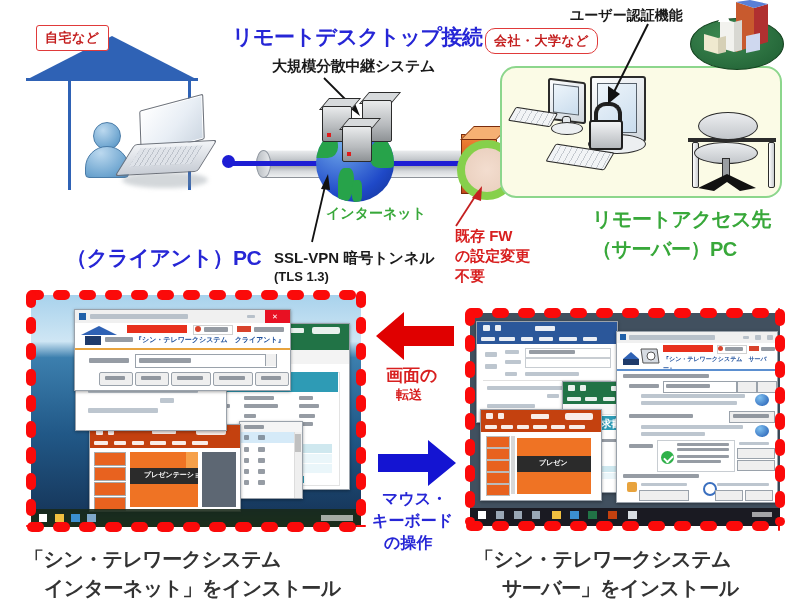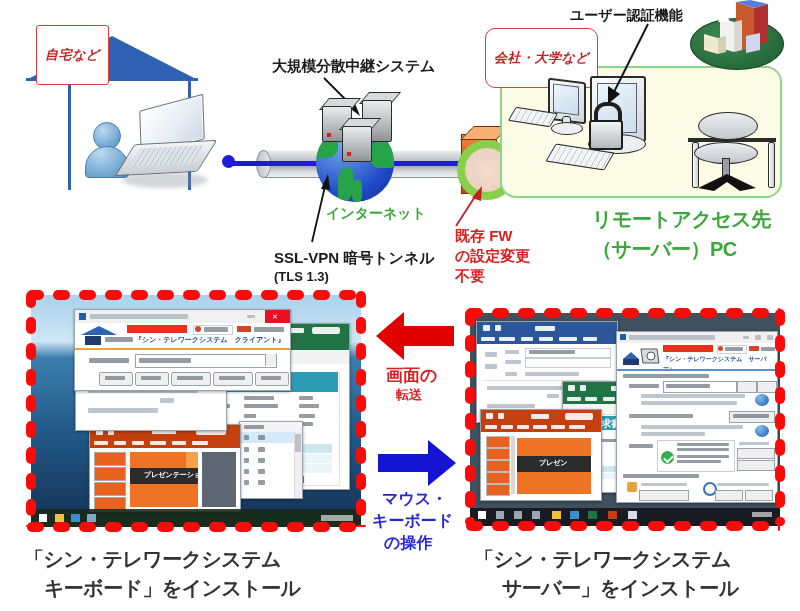--- a/index.html
+++ b/index.html
@@ -15,22 +15,22 @@
   .black{color:#1a1a1a;}
 
   
   .house-roof{position:absolute;left:26px;top:36px;width:0;height:0;
       border-left:86px solid transparent;border-right:86px solid transparent;
       border-bottom:44px solid #2f62b5;}
   .house-eave{position:absolute;left:26px;top:78px;width:172px;height:3px;background:#2f62b5;}
   .house-post{position:absolute;width:3px;background:#2f62b5;}
 
   .redbox{position:absolute;border:1.6px solid #e03a3a;border-radius:3px;
-      background:#fff;color:#c42020;font-weight:bold;padding:20px 8px;
-      font-size:13px;letter-spacing:.5px;font-style:italic;}
+      background:#fff;color:#c42020;font-weight:bold;padding:3px 8px;
+      font-size:13px;letter-spacing:.5px;}
 
   
   .person-head{position:absolute;width:26px;height:26px;border-radius:50%;
       background:radial-gradient(circle at 35% 28%,#bcd9ef,#6ca4cf 70%,#4c83b3);
       border:1.5px solid #4a7ca8;}
   .person-body{position:absolute;width:42px;height:30px;
       border-radius:22px 22px 4px 4px;
       background:radial-gradient(ellipse at 35% 20%,#bcd9ef,#6ca4cf 70%,#4c83b3);
       border:1.5px solid #4a7ca8;}
 
@@ -145,20 +145,21 @@
     <div class="person-body" style="left:85px;top:146px;"></div>
   </div>
 
   <div>
     <div class="lap-shadow" style="left:122px;top:172px;"></div>
     <div class="lap-screen" style="left:140px;top:102px;"></div>
     <div class="lap-base" style="left:126px;top:142px;"></div>
     <div class="lap-keys" style="left:136px;top:147px;"></div>
   </div>
 
+  <div class="t blue" style="left:232px;top:25px;font-size:21px;letter-spacing:-.5px;">リモートデスクトップ接続</div>
   <div class="t black" style="left:272px;top:58px;font-size:15px;letter-spacing:-.3px;">大規模分散中継システム</div>
 
   <svg class="abs" style="left:320px;top:76px;width:60px;height:44px;">
     <line x1="4" y1="2" x2="36" y2="34" stroke="#111" stroke-width="1.8"></line>
     <polygon points="40,40 27,30 34,25" fill="#111"></polygon>
   </svg>
 
   <div class="pipe" style="left:262px;top:150px;width:230px;"></div>
   <div class="pipe-cap" style="left:256px;top:150px;"></div>
   <div class="pipe-cap" style="left:486px;top:150px;"></div>
@@ -264,20 +265,21 @@
       <polygon points="46,2 60,0 78,4 64,8" fill="#5a7fd6"></polygon>
       <polygon points="30,18 44,22 44,52 30,48" fill="#f2f2ee"></polygon>
       <polygon points="44,22 52,20 52,50 44,52" fill="#d8d8d2"></polygon>
       <polygon points="14,34 28,38 28,54 14,50" fill="#efe9cf"></polygon>
       <polygon points="28,38 36,36 36,52 28,54" fill="#d6d0b6"></polygon>
       <polygon points="56,36 70,33 70,50 56,53" fill="#cfd8ef"></polygon>
       <polygon points="34,8 40,22 28,22" fill="#ffffff"></polygon>
     </svg>
   </div>
 
+  <div class="t blue" style="left:66px;top:246px;font-size:21px;letter-spacing:-.5px;">（クライアント）PC</div>
 
   <div class="t green" style="left:592px;top:238px;font-size:20px;letter-spacing:-.5px;">（サーバー）PC</div>
   <div class="t green" style="left:592px;top:208px;font-size:20px;letter-spacing:-.5px;">リモートアクセス先</div>
 </div>
 
 <div class="shot" style="left:31px;top:295px;width:330px;height:232px;background:
      linear-gradient(180deg,#9ec9e8 0%,#bfdcef 22%,#2f6fa3 30%,#1d4f7e 65%,#13375c 100%);">
 
   <div class="abs" style="left:0;top:0;width:330px;height:232px;
        background:linear-gradient(180deg,#a8d2ec 0%,#cfe6f4 20%,#3c7fae 27%,#215887 60%,#17395e 92%,#2f5a33 100%);"></div>
@@ -703,16 +705,16 @@
 
   <svg class="abs" style="left:6px;top:138px;width:84px;height:50px;">
     <polygon points="82,25 54,2 54,16 4,16 4,34 54,34 54,48" fill="#1414d2"></polygon>
   </svg>
   <div class="t blue" style="left:14px;top:190px;font-size:16px;">マウス・</div>
   <div class="t blue" style="left:4px;top:212px;font-size:16px;">キーボード</div>
   <div class="t blue" style="left:16px;top:234px;font-size:16px;">の操作</div>
 </div>
 
 <div class="t black" style="left:24px;top:548px;font-size:20px;letter-spacing:-.6px;color:#333;">「シン・テレワークシステム</div>
-<div class="t black" style="left:44px;top:577px;font-size:20px;letter-spacing:-.6px;color:#333;">キーボード」をインストール</div>
+<div class="t black" style="left:44px;top:577px;font-size:20px;letter-spacing:-.6px;color:#333;">インターネット」をインストール</div>
 
 <div class="t black" style="left:474px;top:548px;font-size:20px;letter-spacing:-.6px;color:#333;">「シン・テレワークシステム</div>
 <div class="t black" style="left:502px;top:577px;font-size:20px;letter-spacing:-.6px;color:#333;">サーバー」をインストール</div>
 
 </body></html>

